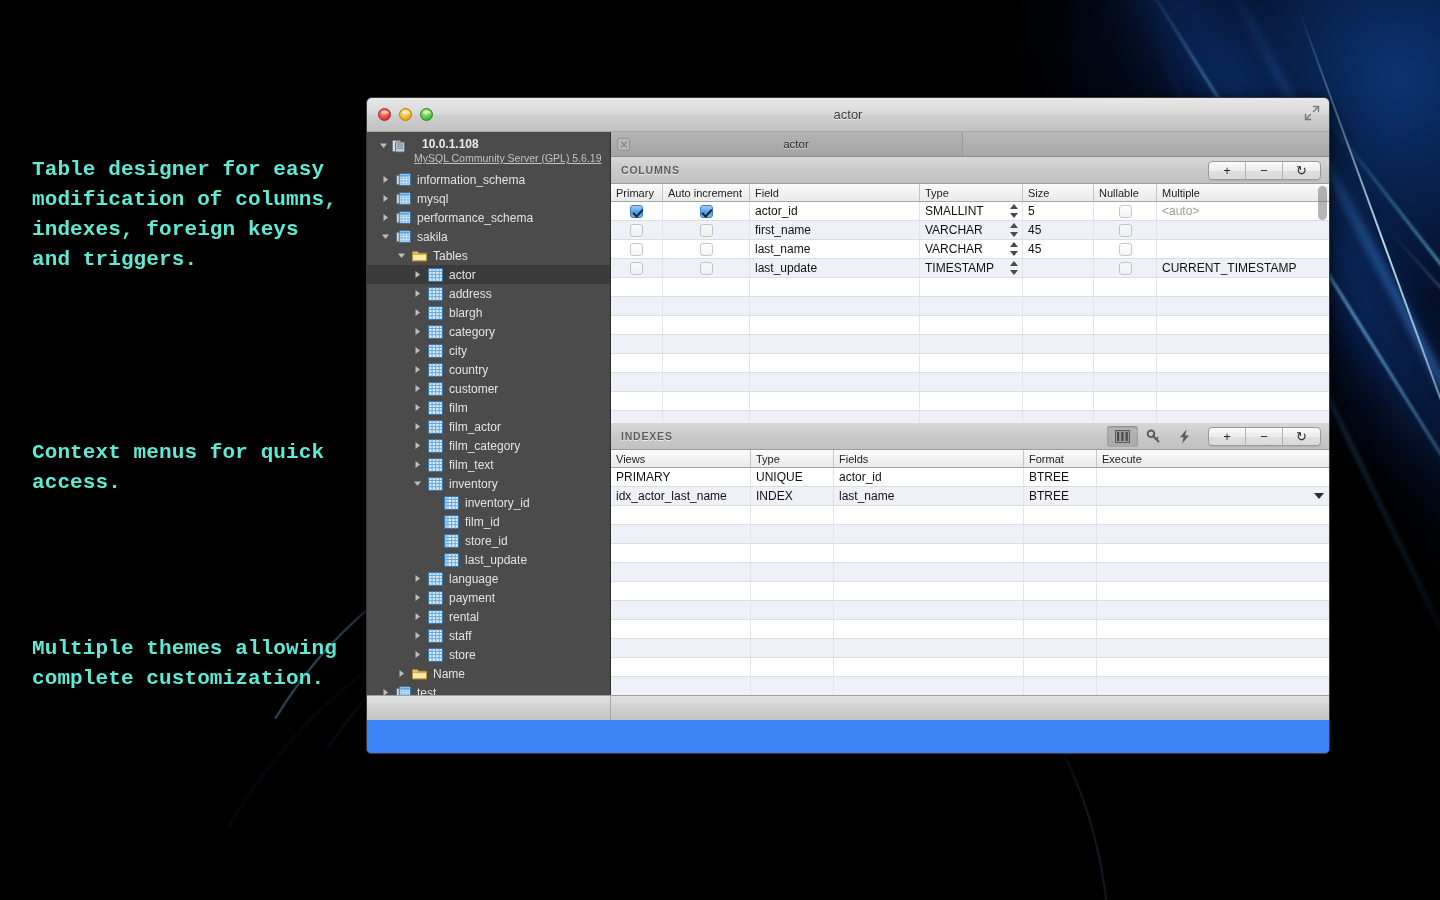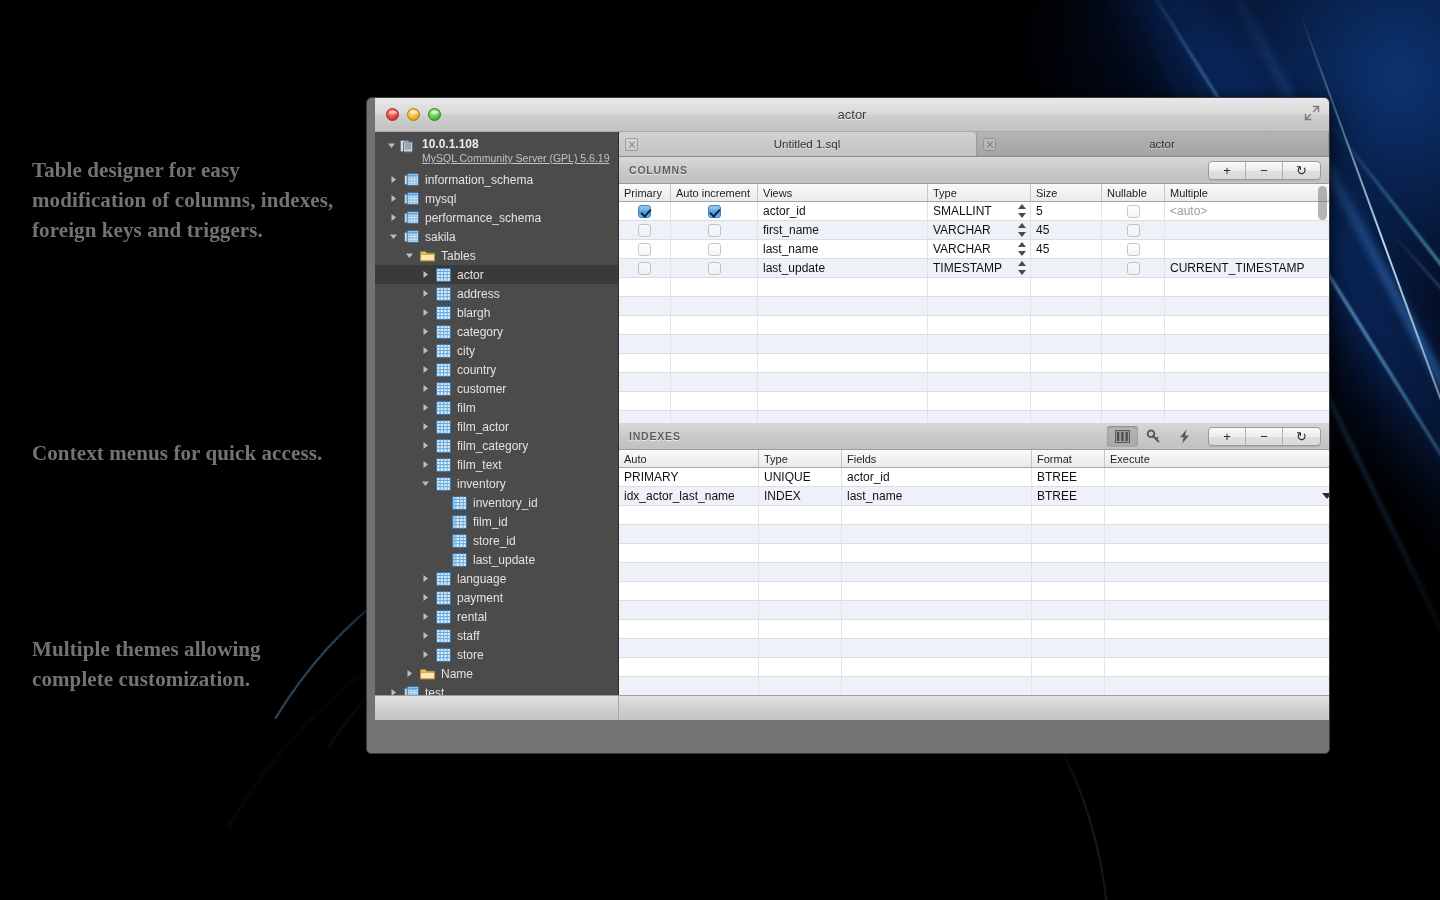--- a/index.html
+++ b/index.html
@@ -67,43 +67,42 @@
   .a3 { left: 160px; top: 560px; width: 1050px; height: 1000px;
         border-width: 1px; border-top-color: rgba(70,120,180,.22);
         transform: rotate(-16deg); filter: blur(1.4px); }
   .a4 { left: 300px; top: 470px; width: 820px; height: 860px;
         border-width: 3px; border-top-color: rgba(40,90,150,.16);
         transform: rotate(-10deg); filter: blur(5px); }
 
   
   .caption {
     position: absolute;
-    color: #737373;
-    font-family: Liberation Serif, serif;
+    color: #5eead4;
+    font-family: Liberation Mono, monospace;
     font-weight: bold;
     font-size: 21px;
     line-height: 30px;
     letter-spacing: .1px;
     white-space: pre-line;
   }
   #cap1 { left: 32px; top: 155px; width: 310px; }
   #cap2 { left: 32px; top: 438px; width: 310px; }
   #cap3 { left: 32px; top: 634px; width: 310px; }
 
   
   #window {
     position: absolute;
     left: 366px; top: 97px;
     width: 964px; height: 657px;
     border-radius: 6px 6px 5px 5px;
-    background: #737373;
+    background: #3b82f6;
     box-shadow: 0 12px 40px rgba(0,0,0,.75), 0 2px 8px rgba(0,0,0,.6);
     overflow: hidden;
     border: 1px solid #3a3a3a;
-    padding-left: 8px;
   }
 
   
   #titlebar {
     position: relative;
     height: 34px;
     background: linear-gradient(180deg, #e8e8e8 0%, #d9d9d9 48%, #cfcfcf 52%, #c2c2c2 100%);
     border-bottom: 1px solid #a9a9a9;
   }
   #title {
@@ -154,21 +153,21 @@
   
   #sidebar {
     width: 244px;
     background: #4b4b4b;
     overflow: hidden;
     border-right: 1px solid #2d2d2d;
     position: relative;
   }
   .srv-row { display: flex; align-items: flex-start; padding: 6px 4px 5px 10px; }
   .srv-txt { margin-left: 7px; }
-  .srv-name { font-size: 12px; font-weight: bold; color: #e9e9e9; line-height: 13px; }
+  .srv-name { font-size: 12px; font-weight: bold; color: #e9e9e9; line-height: 13px; margin-left: 8px; }
   .srv-sub  { font-size: 10.5px; color: #c2c2c2; line-height: 14px; white-space: nowrap; text-decoration: underline; }
 
   .tree-row {
     display: flex; align-items: center;
     height: 19px;
     font-size: 12px;
     color: #e2e2e2;
     cursor: default;
     white-space: nowrap;
   }
@@ -1001,44 +1000,40 @@
     <rect x="11.6" y="10.2" width="3" height="2.2" fill="#8fc0e4"></rect>
   </svg>
             <span>test</span>
           </div>
         </div>
     </div>
 
     <div id="right">
 
       <div id="tabbar">
-          <div class="tab active" style="width: 358px;">
-            <span class="tab-close"></span>
-            <span class="tab-label">Untitled 1.sql</span>
-          </div>
           <div class="tab inactive" style="width: 352px;">
             <span class="tab-close"></span>
             <span class="tab-label">actor</span>
           </div>
         </div>
 
       <div class="panel" style="height:266px">
         <div class="panel-head">
           <span class="panel-title">COLUMNS</span>
           <div class="seg-group">
             <div class="seg-btn">+</div>
             <div class="seg-btn">−</div>
             <div class="seg-btn">↻</div>
           </div>
         </div>
         <div class="grid" style="position:relative">
           <div class="grid-header" id="cols-header">
               <div class="gh" style="flex: 0 0 52px;">Primary</div>
               <div class="gh" style="flex: 0 0 87px;">Auto increment</div>
-              <div class="gh" style="flex: 0 0 170px;">Views</div>
+              <div class="gh" style="flex: 0 0 170px;">Field</div>
               <div class="gh" style="flex: 0 0 103px;">Type</div>
               <div class="gh" style="flex: 0 0 71px;">Size</div>
               <div class="gh" style="flex: 0 0 63px;">Nullable</div>
               <div class="gh" style="flex: 0 0 174px;">Multiple</div>
             </div>
           <div class="grid-rows" id="cols-rows">
               <div class="grow">
                 <div class="gc center" style="flex:0 0 52px">
                   <span class="cb checked"></span>
                 </div>
@@ -1227,21 +1222,21 @@
             </div>
           </div>
           <div class="seg-group" style="margin-left:0">
             <div class="seg-btn">+</div>
             <div class="seg-btn">−</div>
             <div class="seg-btn">↻</div>
           </div>
         </div>
         <div class="grid">
           <div class="grid-header" id="idx-header">
-              <div class="gh" style="flex: 0 0 140px;">Auto</div>
+              <div class="gh" style="flex: 0 0 140px;">Views</div>
               <div class="gh" style="flex: 0 0 83px;">Type</div>
               <div class="gh" style="flex: 0 0 190px;">Fields</div>
               <div class="gh" style="flex: 0 0 73px;">Format</div>
               <div class="gh" style="flex: 0 0 234px;">Execute</div>
             </div>
           <div class="grid-rows" id="idx-rows">
               <div class="grow">
                 <div class="gc" style="flex:0 0 140px">PRIMARY</div>
                 <div class="gc" style="flex:0 0 83px">UNIQUE</div>
                 <div class="gc" style="flex:0 0 190px">actor_id</div>

